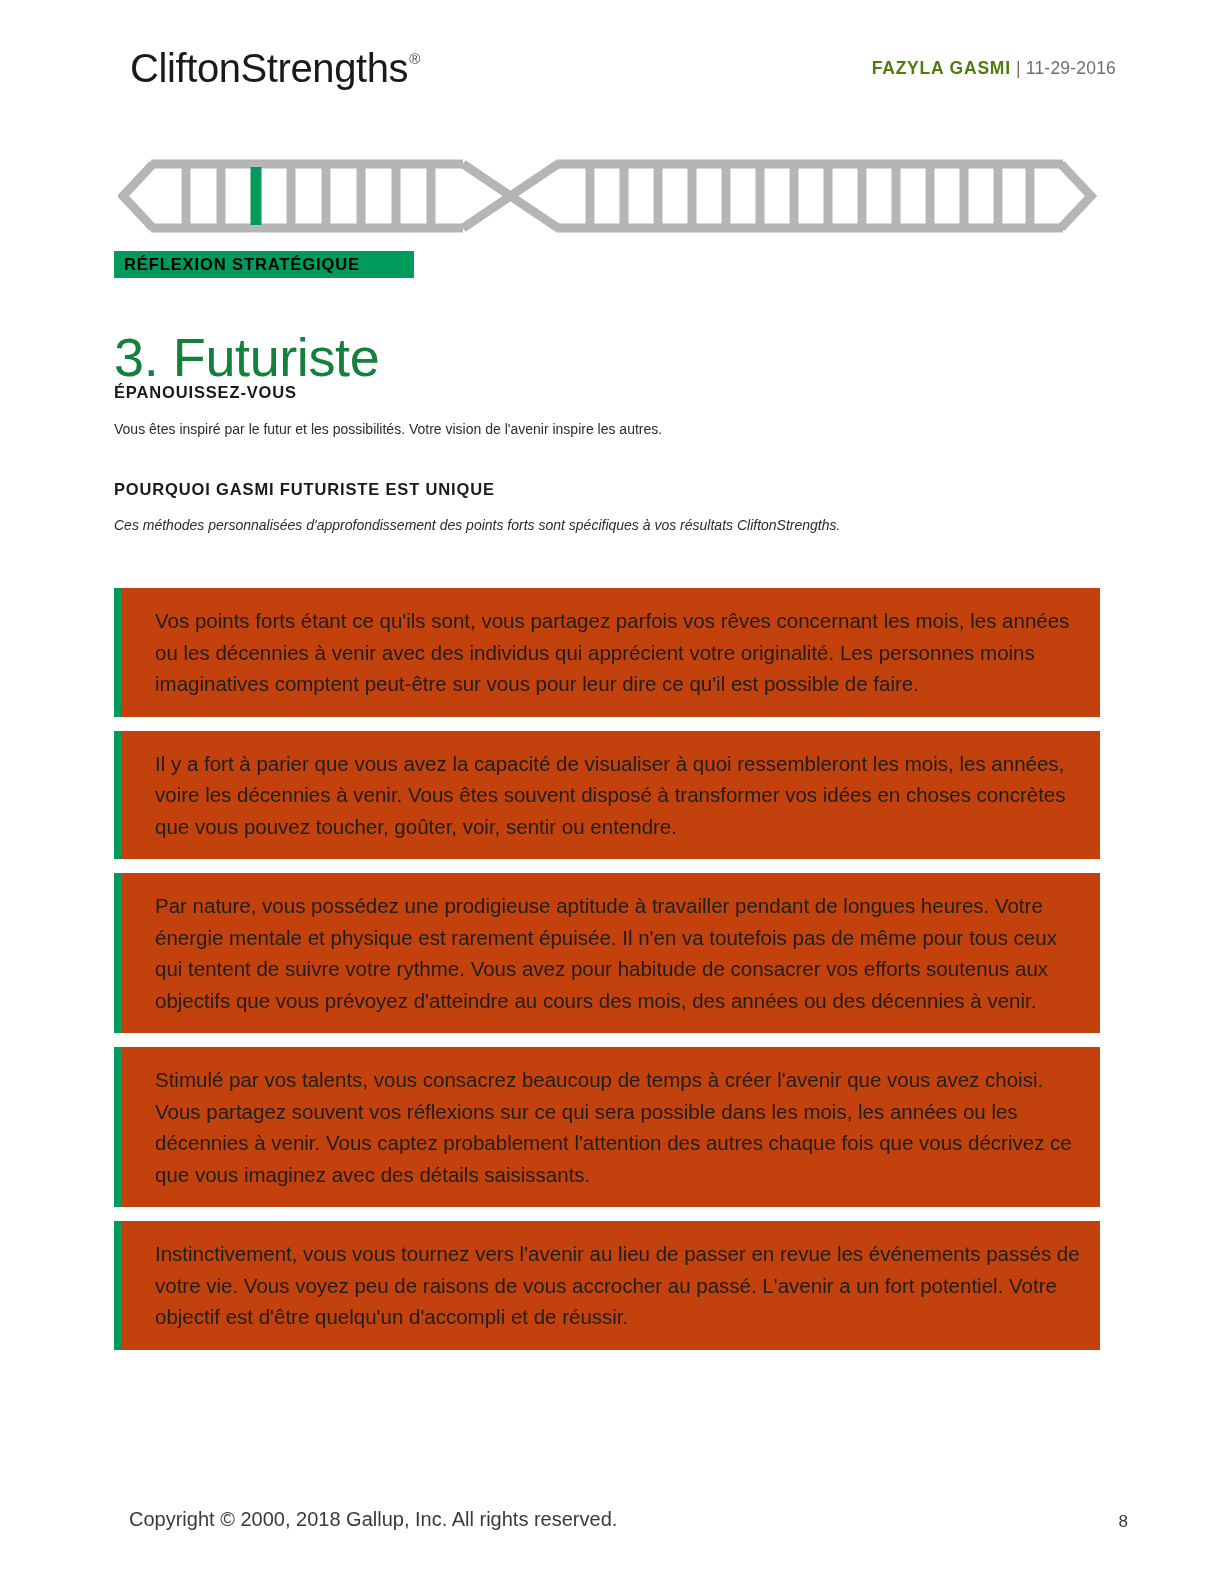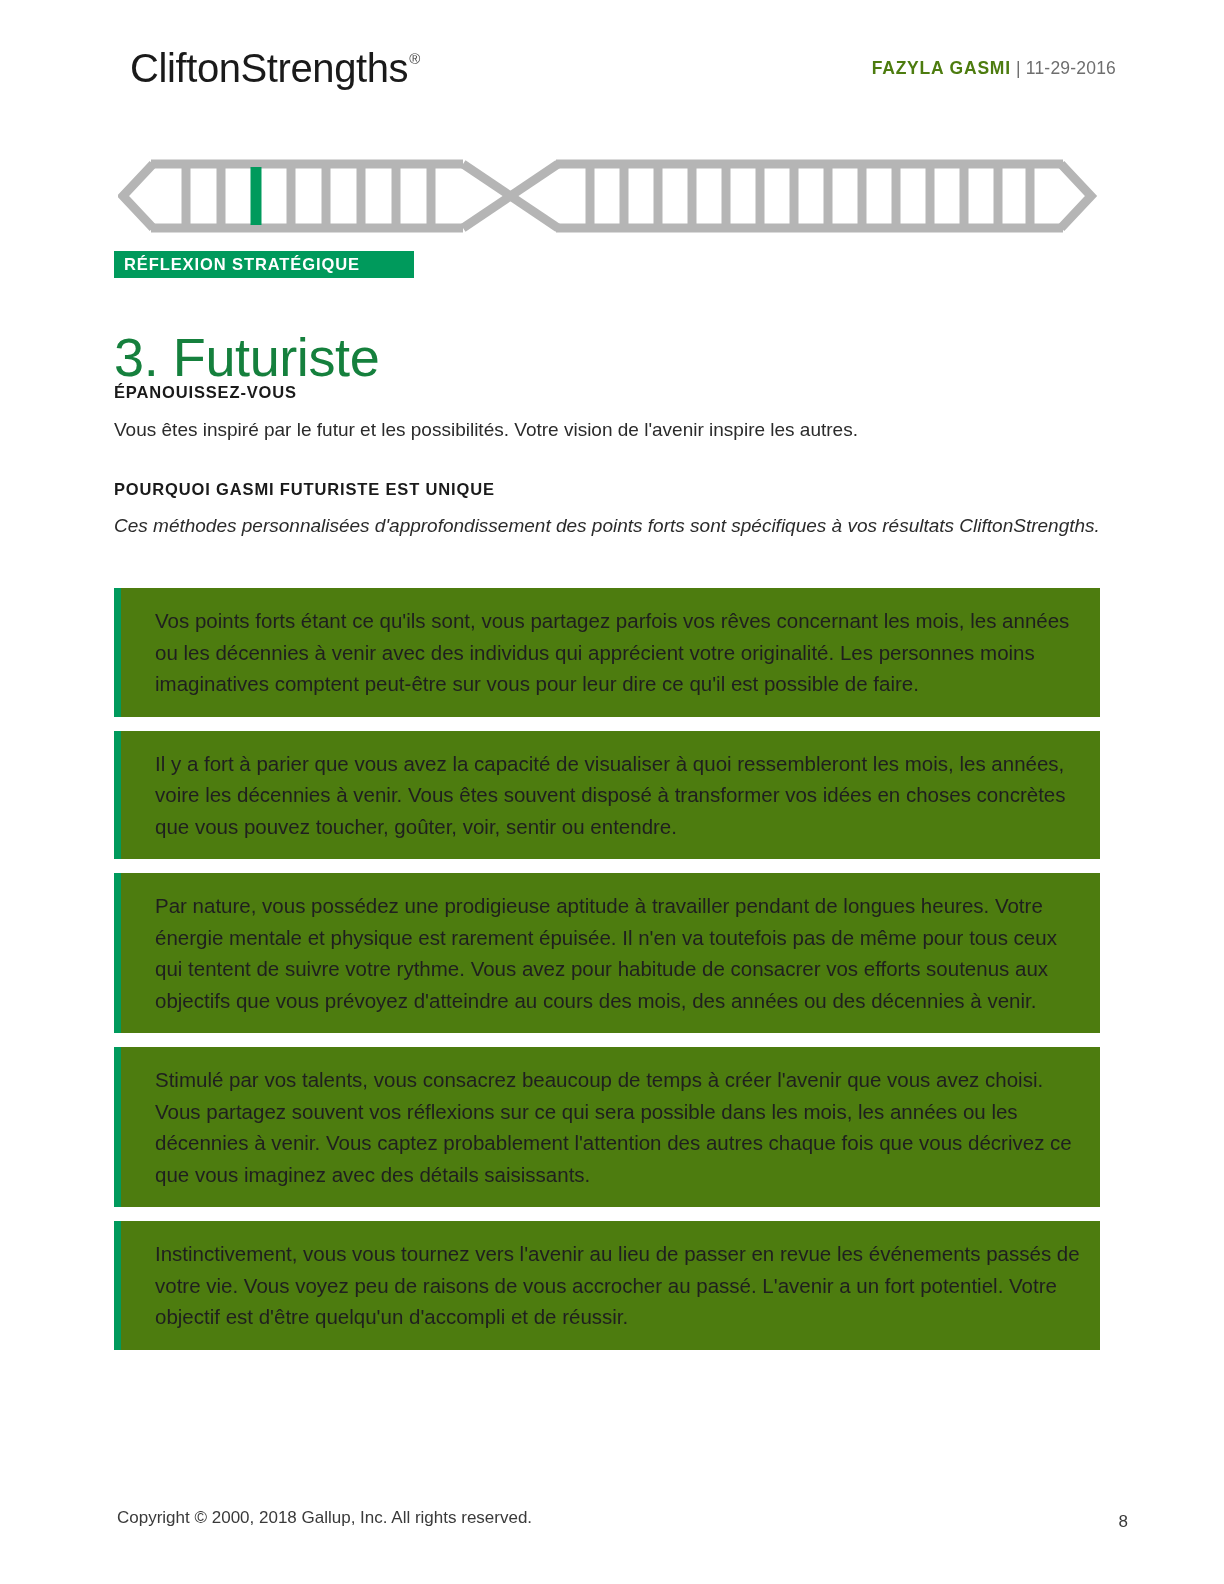--- a/index.html
+++ b/index.html
@@ -77,21 +77,21 @@
   }
 
   
   .badge {
     position: absolute;
     left: 114px;
     top: 251px;
     height: 27px;
     padding: 0 10px 0 10px;
     background: #009a5c;
-    color: #ffffff;
+    color: #000000;
     font-size: 16.5px;
     font-weight: bold;
     letter-spacing: 0.9px;
     line-height: 27px;
     white-space: nowrap;
     display: inline-block;
     box-sizing: border-box;
     min-width: 300px;
     text-align: left;
   }
@@ -114,21 +114,21 @@
     font-size: 16.5px;
     font-weight: bold;
     letter-spacing: 0.85px;
     color: #1a1a1a;
     white-space: nowrap;
   }
   .section-body {
     position: absolute;
     left: 114px;
     width: 990px;
-    font-size: 19px;
+    font-size: 14px;
     line-height: 31px;
     color: #2b2b2b;
   }
   .section-body.italic {
     font-style: italic;
   }
 
   #label-thrive   { top: 383px; }
   #body-thrive    { top: 414px; }
   #label-unique   { top: 480px; }
@@ -136,21 +136,21 @@
 
   
   .insights {
     position: absolute;
     left: 114px;
     top: 588px;
     width: 986px;
   }
   .insight {
     position: relative;
-    background: #4d7c0f;
+    background: #c2410c;
     margin-bottom: 14px;
     padding: 17px 18px 17px 41px;
     box-sizing: border-box;
   }
   .insight .bar {
     position: absolute;
     left: 0;
     top: 0;
     bottom: 0;
     width: 7px;
@@ -159,23 +159,23 @@
   .insight p {
     margin: 0;
     font-size: 20.5px;
     line-height: 31.5px;
     color: #1f1f1f;
   }
 
   
   .footer-copy {
     position: absolute;
-    left: 117px;
+    left: 129px;
     top: 1508px;
-    font-size: 17px;
+    font-size: 20px;
     color: #3a3a3a;
     white-space: nowrap;
   }
   .footer-page {
     position: absolute;
     right: 96px;
     top: 1512px;
     font-size: 17px;
     color: #3a3a3a;
   }

